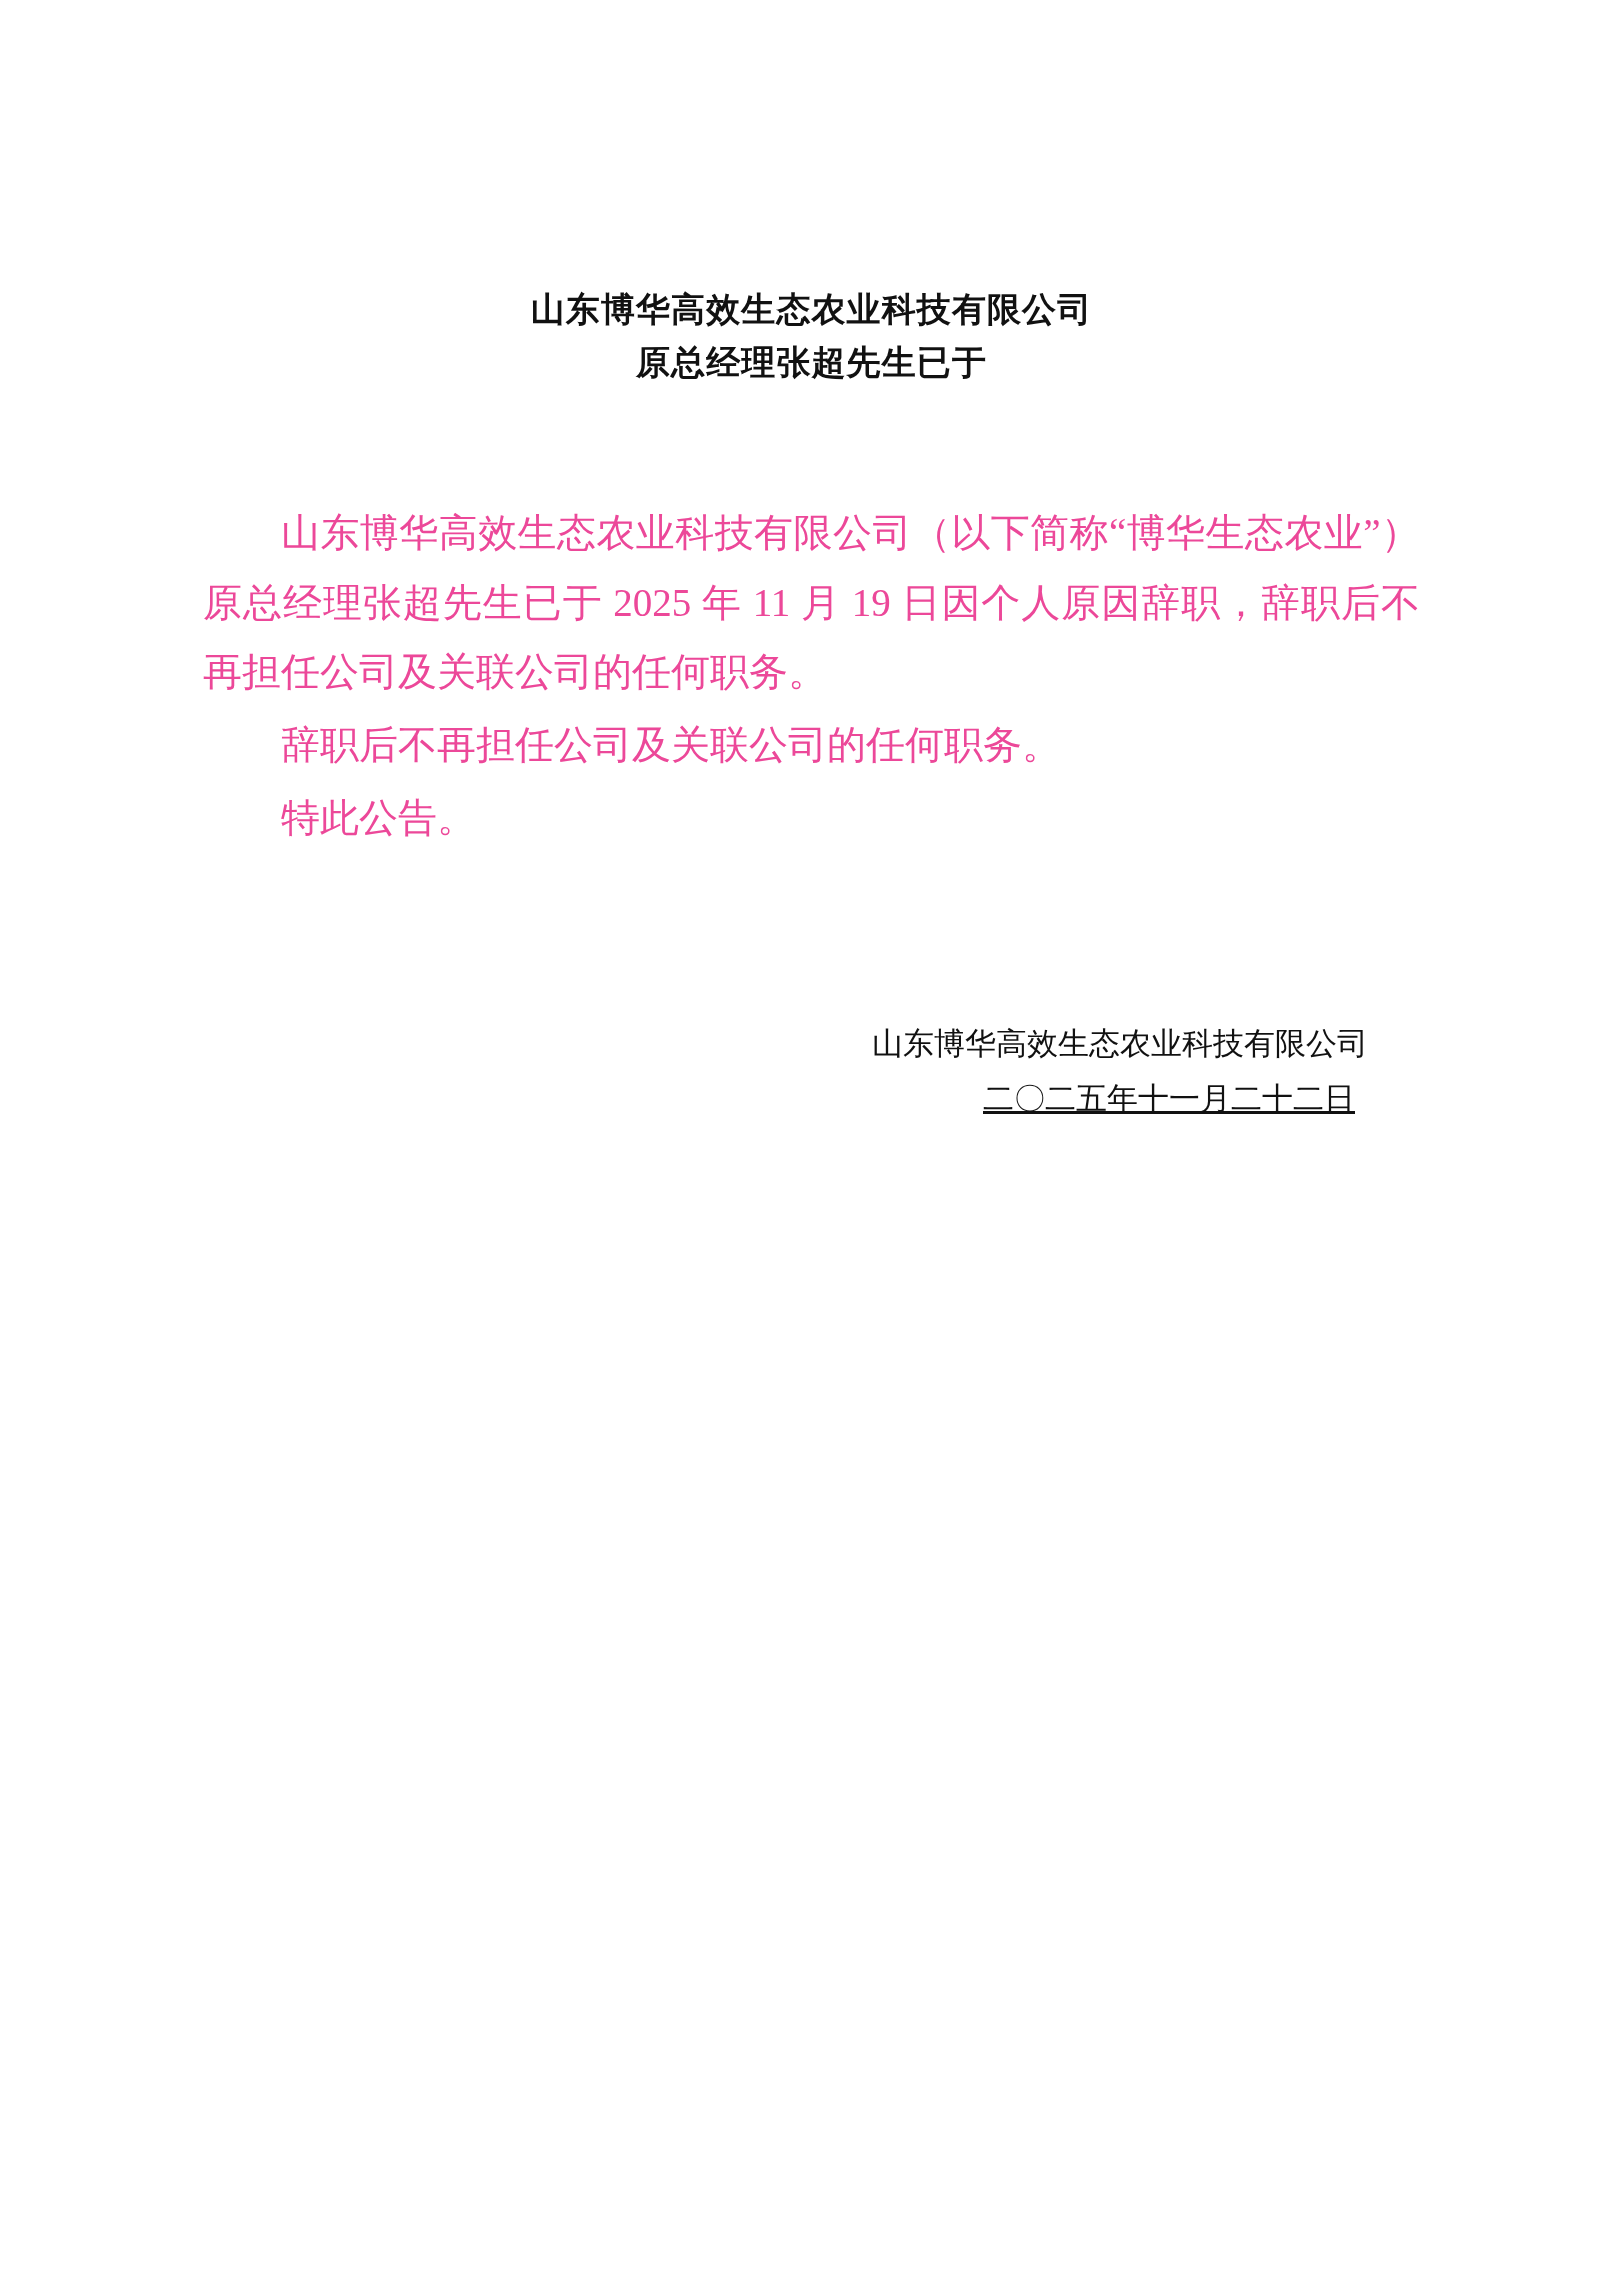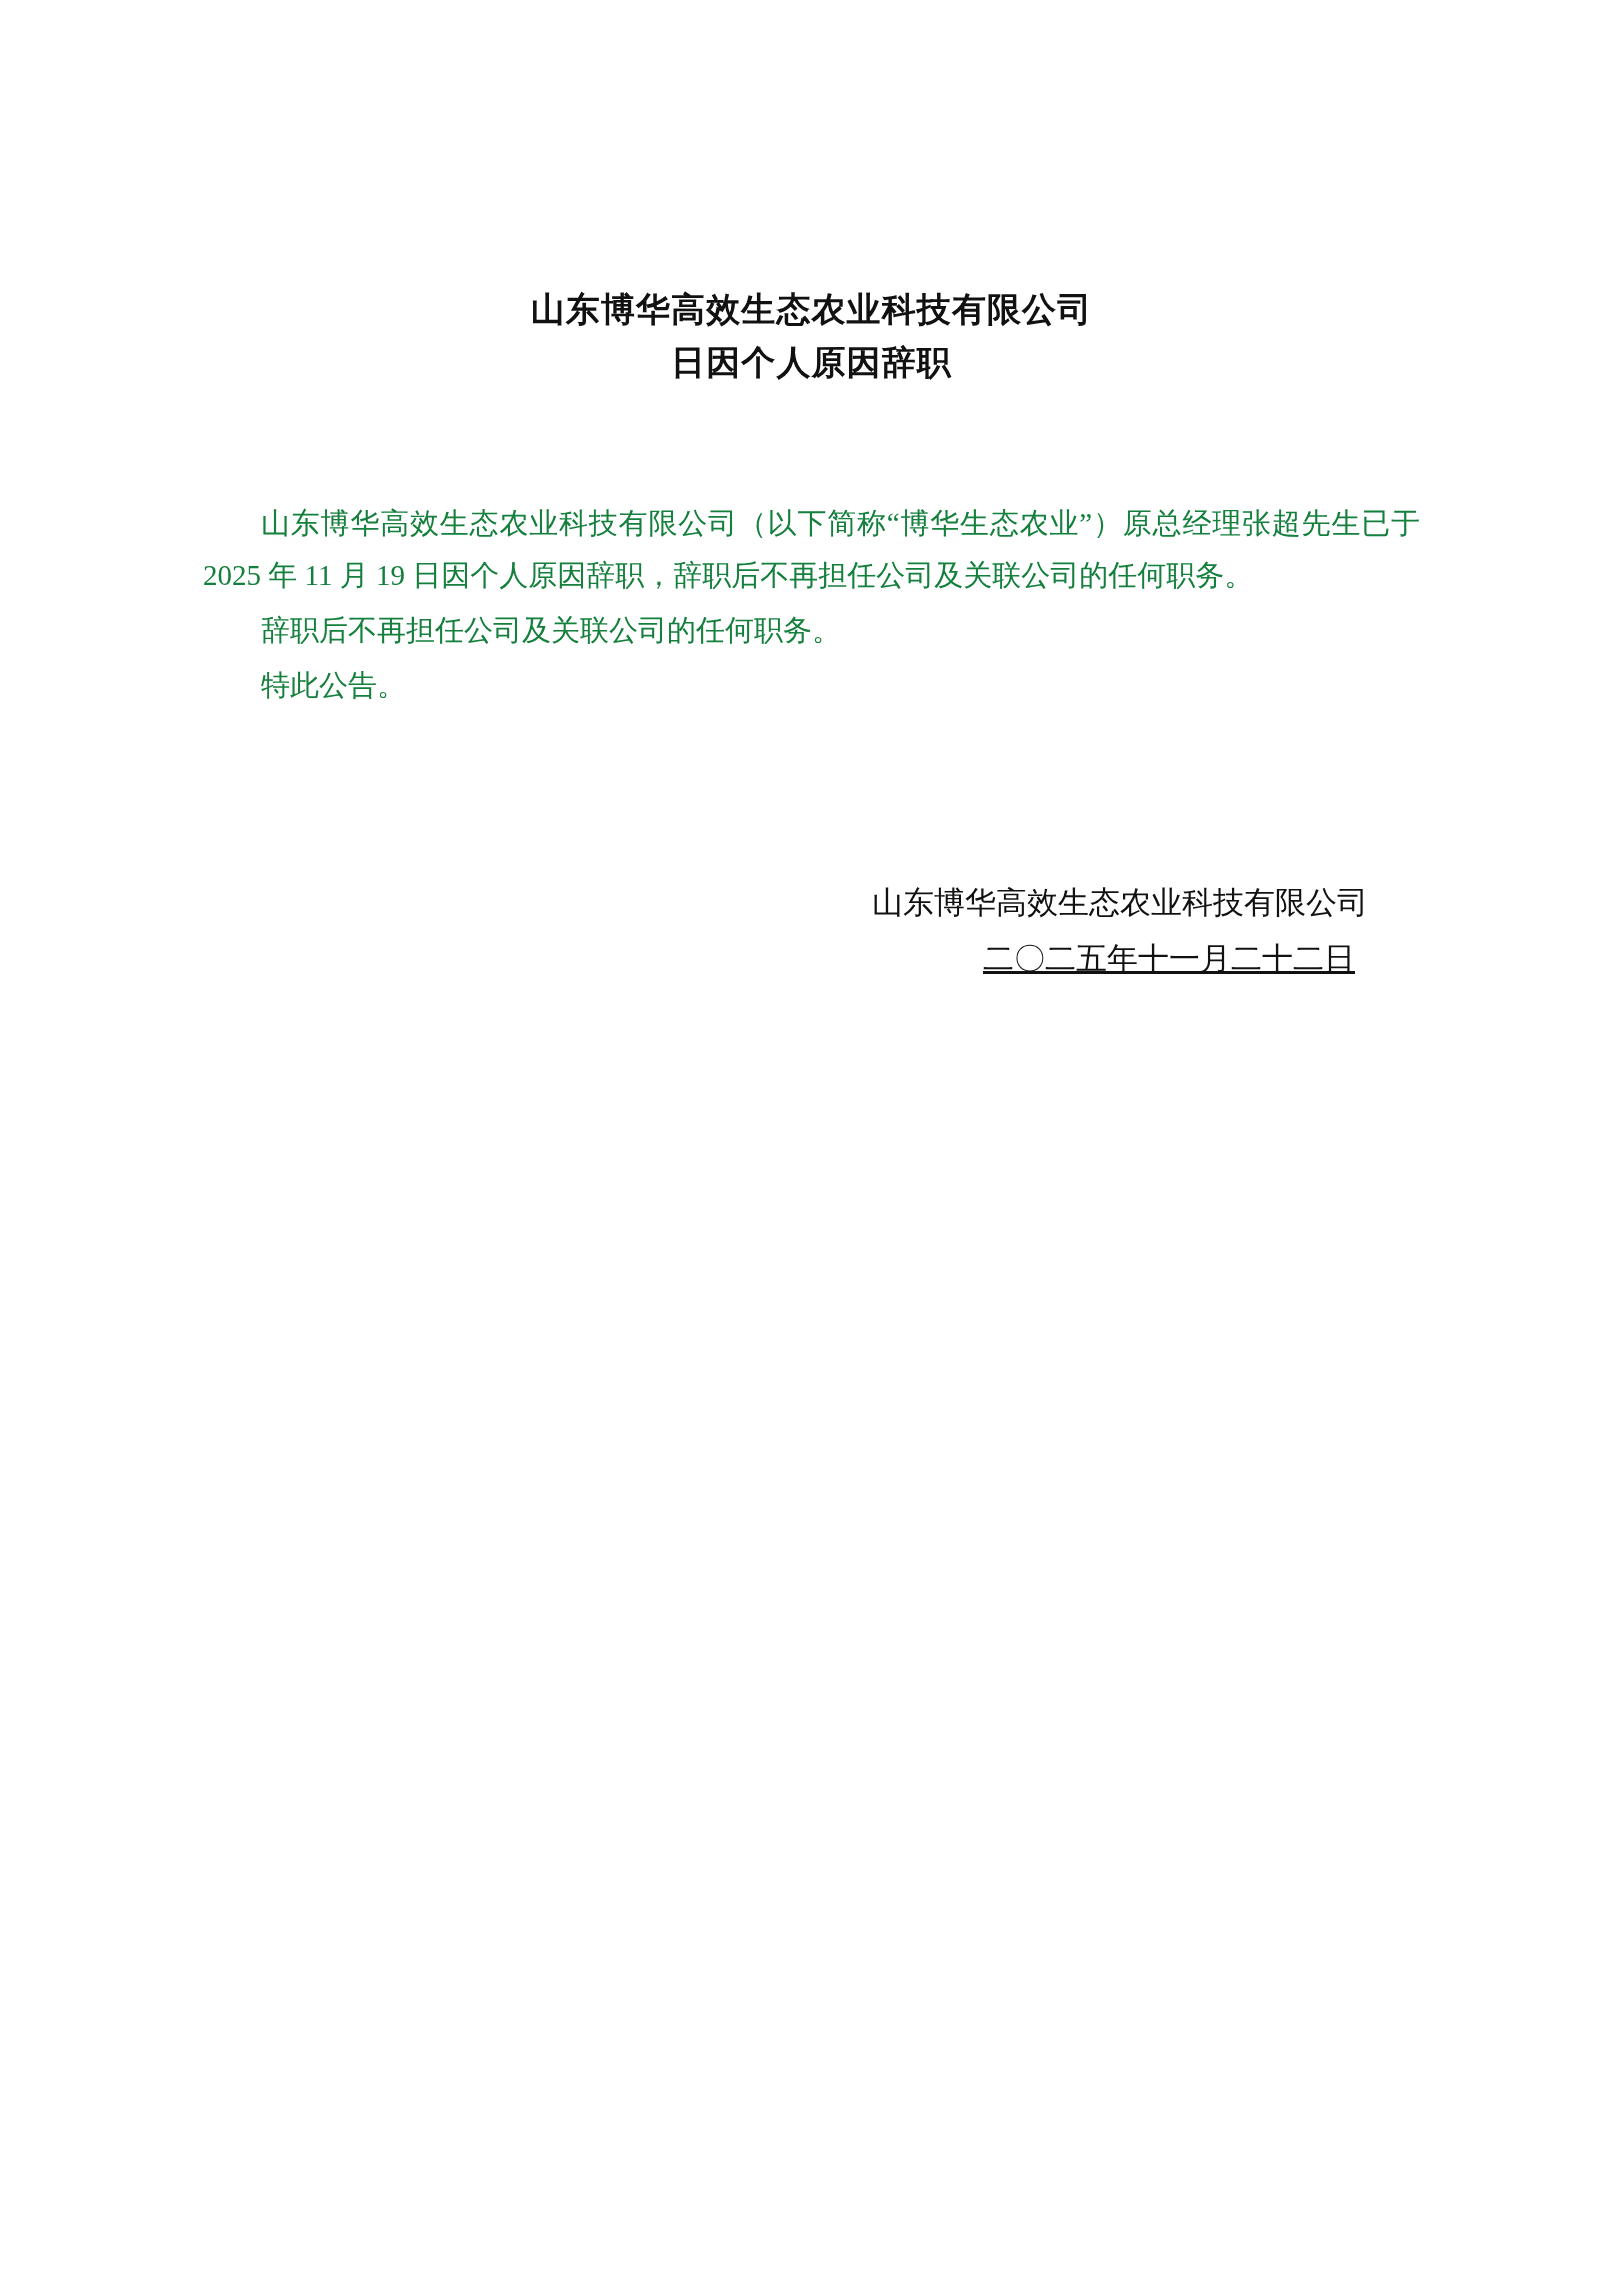--- a/index.html
+++ b/index.html
@@ -34,26 +34,26 @@
     font-size: 34px;
     font-weight: bold;
     letter-spacing: 1.1px;
     line-height: 1.55;
     color: #111111;
   }
   .body-block {
     margin-top: 109px;
   }
   .para {
-    font-size: 29px;
+    font-size: 39px;
     line-height: 1.78;
     text-align: justify;
     text-justify: inter-ideograph;
     text-indent: 2em;
-    color: #15803d;
+    color: #ec4899;
     margin: 0 0 3.3px 0;
   }
   .sign-block {
     margin-top: 164px;
     text-align: right;
     padding-right: 52px;
   }
   .sign-line {
     font-size: 31px;
     line-height: 1.78;
@@ -65,21 +65,21 @@
   }
 </style>
 </head>
 <body>
 
 <div class="page">
   <div class="content">
 
     <div class="title-block">
       <div class="title-line">山东博华高效生态农业科技有限公司</div>
-      <div class="title-line">日因个人原因辞职</div>
+      <div class="title-line">原总经理张超先生已于</div>
     </div>
 
     <div class="body-block">
       <p class="para">山东博华高效生态农业科技有限公司（以下简称“博华生态农业”）原总经理张超先生已于 2025 年 11 月 19 日因个人原因辞职，辞职后不再担任公司及关联公司的任何职务。</p>
       <p class="para">辞职后不再担任公司及关联公司的任何职务。</p>
       <p class="para">特此公告。</p>
     </div>
 
     <div class="sign-block">
       <div class="sign-line">山东博华高效生态农业科技有限公司</div>

